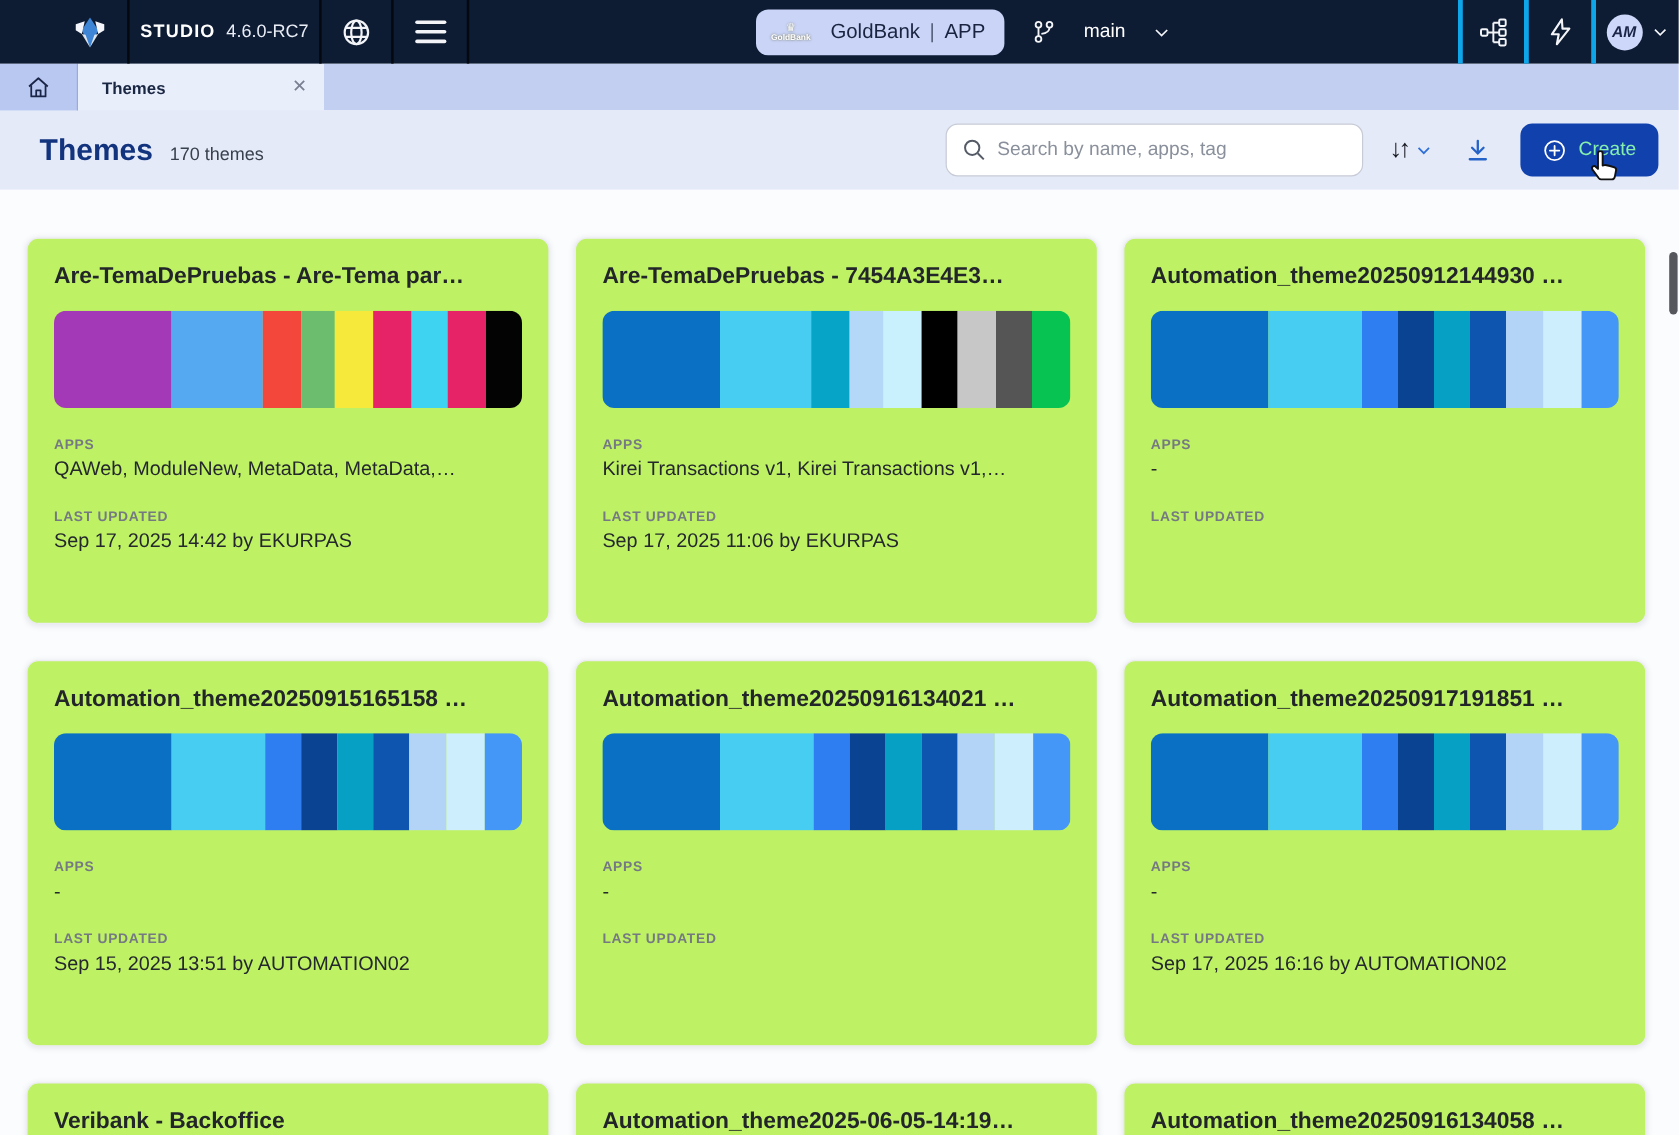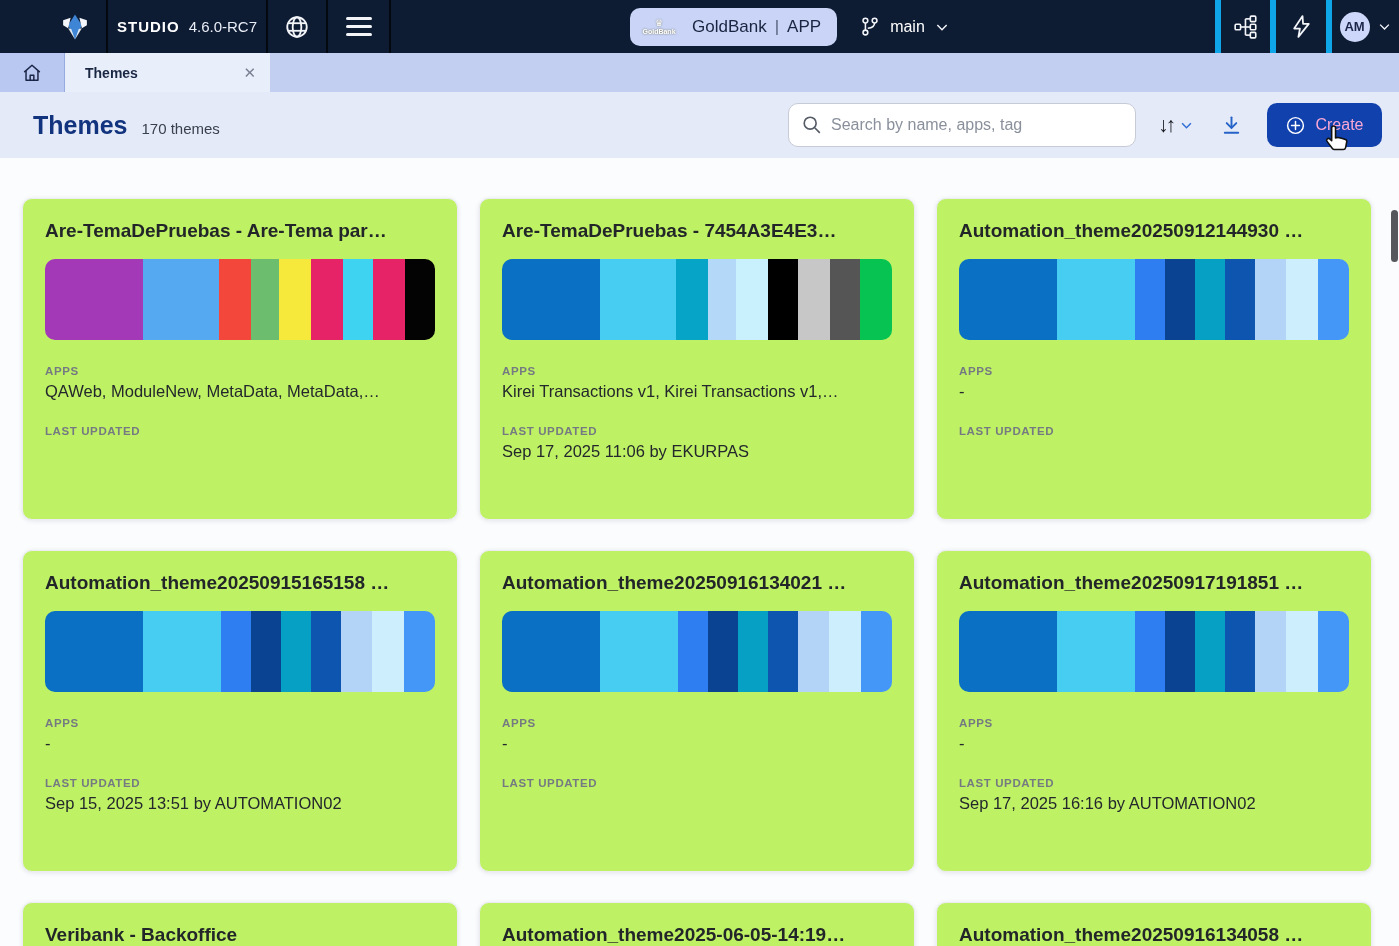--- a/index.html
+++ b/index.html
@@ -27,25 +27,25 @@
   .nav-center { position:absolute; left:630px; top:0; height:53px; display:flex; align-items:center; gap:22px; }
   .app-badge {
     background:#c9d4f7; border-radius:10px; height:38px; padding:0 16px 0 8px;
     display:flex; align-items:center; gap:12px; cursor:pointer;
   }
   .mini-logo { display:flex; flex-direction:column; align-items:center; line-height:1; width:42px; }
   .mini-logo .crown { font-size:9px; color:#fff; text-shadow:0 0 2px rgba(90,90,40,.8); }
   .mini-logo-text { font-size:7px; font-weight:700; color:#fff; text-shadow:0 0 2px rgba(90,90,40,.9); }
   .badge-text { font-size:17px; color:#1a2440; display:flex; align-items:center; gap:8px; }
   .badge-pipe { color:#56617e; font-weight:300; }
-  .branch-group { display:flex; align-items:center; gap:9px; cursor:pointer; }
+  .branch-group { display:flex; align-items:center; gap:22px; cursor:pointer; }
   .branch-label { font-size:16px; color:#fff; }
 
   .nav-right { margin-left:auto; display:flex; align-items:stretch; }
-  .nav-right .nav-sect { border-left:6px solid #0ea5e9; }
+  .nav-right .nav-sect { border-left:4px solid #0ea5e9;font-style:italic; }
   .nav-sitemap { width:55px; }
   .nav-bolt { width:56px; }
   .nav-user { width:73px; gap:7px; }
   .avatar {
     width:30px; height:30px; border-radius:50%; background:#cdd7f9;
     display:flex; align-items:center; justify-content:center;
     font-size:13px; font-weight:700; color:#1b2547;
   }
 
   
@@ -77,21 +77,21 @@
     border:none; outline:none; flex:1; font-size:16px; color:#2a2e35;
     font-family:"Liberation Sans", sans-serif; background:transparent;
   }
   .searchbox input::placeholder { color:#8a909b; }
   .sort-wrap { display:flex; align-items:center; margin-left:22px; gap:6px; cursor:pointer; }
   .sort-glyph { font-size:21px; color:#16191f; letter-spacing:-3px; }
   .dl-wrap { margin-left:26px; margin-right:24px; cursor:pointer; display:flex; align-items:center; }
   .create-btn {
     width:115px; height:44px; background:#1141ad; border:none; border-radius:10px;
     display:flex; align-items:center; justify-content:center; gap:9px;
-    color:#f9a8d4; font-size:16px; font-family:"Liberation Sans", sans-serif; cursor:pointer;
+    color:#86efac; font-size:16px; font-family:"Liberation Sans", sans-serif; cursor:pointer;
   }
 
   
   .content { padding:40px 24px 0 22px; }
   .grid {
     display:grid; grid-template-columns:repeat(3, 436px);
     column-gap:21px; row-gap:30px;
   }
   .card {
     background:#bef264; border:1px solid #ececf1; border-radius:10px;
@@ -273,20 +273,21 @@
           <div style="flex: 7.1 0 0px; background: rgb(108, 189, 109);"></div>
           <div style="flex: 8.4 0 0px; background: rgb(247, 233, 60);"></div>
           <div style="flex: 8.2 0 0px; background: rgb(230, 35, 103);"></div>
           <div style="flex: 7.7 0 0px; background: rgb(63, 211, 242);"></div>
           <div style="flex: 8.2 0 0px; background: rgb(230, 35, 103);"></div>
           <div style="flex: 7.6 0 0px; background: rgb(3, 3, 3);"></div>
         </div>
       <div class="meta-label">APPS</div>
       <div class="meta-value">QAWeb, ModuleNew, MetaData, MetaData,…</div>
       <div class="meta-label second">LAST UPDATED</div>
+      <div class="meta-value">Sep 17, 2025 14:42 by EKURPAS</div>
     </article>
 
     <article class="card">
       <h3 class="card-title">Are-TemaDePruebas - 7454A3E4E3…</h3>
       <div class="palette">
           <div style="flex: 25 0 0px; background: rgb(10, 112, 196);"></div>
           <div style="flex: 19.6 0 0px; background: rgb(71, 205, 242);"></div>
           <div style="flex: 8.2 0 0px; background: rgb(6, 165, 199);"></div>
           <div style="flex: 7.1 0 0px; background: rgb(179, 216, 248);"></div>
           <div style="flex: 8.4 0 0px; background: rgb(201, 240, 253);"></div>

